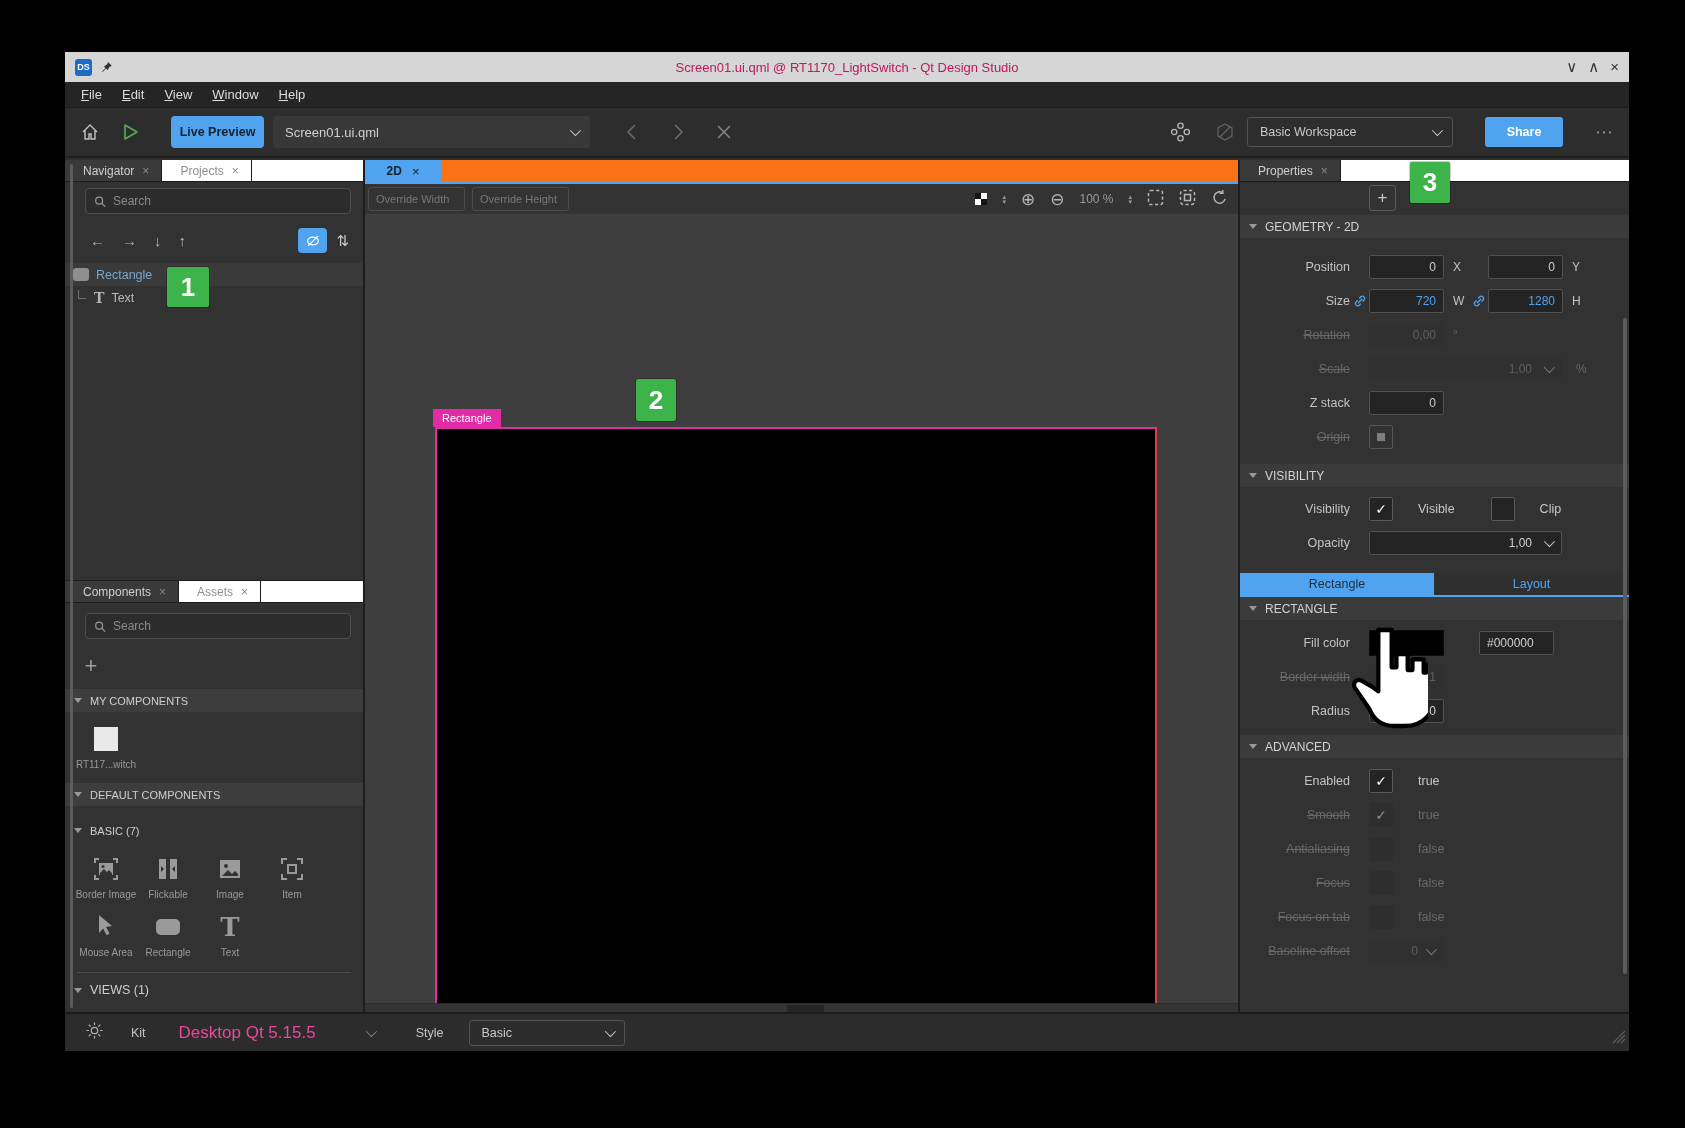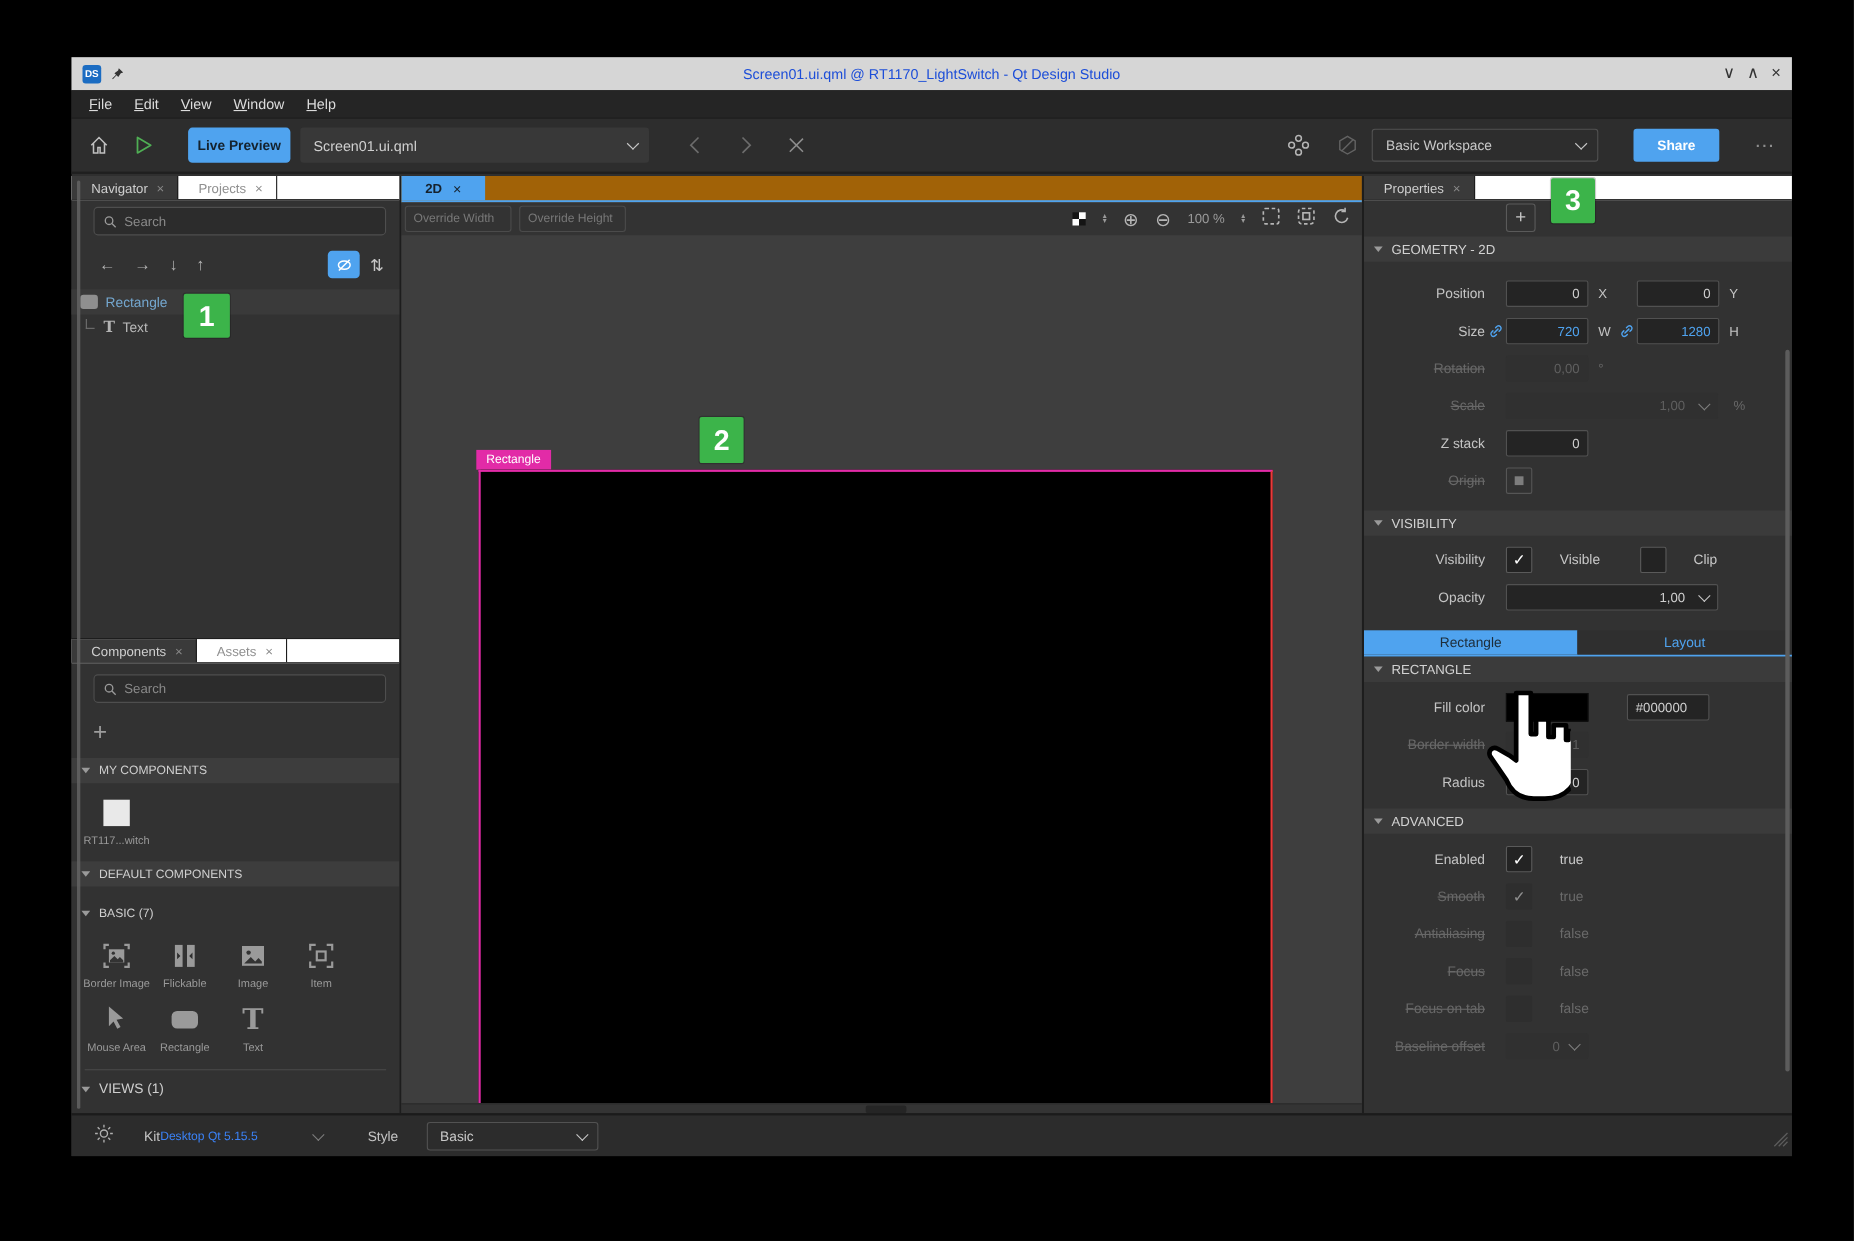--- a/index.html
+++ b/index.html
@@ -4,21 +4,21 @@
 <style>
   * { margin:0; padding:0; box-sizing:border-box; }
   body { background:#000; font-family:"Liberation Sans", sans-serif; -webkit-font-smoothing:antialiased; }
   .stage { position:relative; width:1685px; height:1128px; background:#000; overflow:hidden; }
   .window { position:absolute; left:65px; top:52px; width:1564px; height:999px; background:#2f2f2f; }
 
   
   .titlebar { position:absolute; left:0; top:0; right:0; height:30px; background:#d6d6d6; display:flex; align-items:center; padding:0 10px; }
   .ds-logo { width:17px; height:17px; background:#1b6cc2; border-radius:3px; color:#fff; font-size:9px; font-weight:bold; display:flex; align-items:center; justify-content:center; }
   .pin { margin-left:9px; display:flex; }
-  .tb-title { position:absolute; left:0; right:0; text-align:center; color:#1d4ed8; font-size:13px; pointer-events:none; }
+  .tb-title { position:absolute; left:0; right:0; text-align:center; color:#be185d; font-size:13px; pointer-events:none; }
   .winctl { margin-left:auto; display:flex; gap:11px; color:#333; font-size:15px; z-index:2; }
   .winctl span { cursor:default; line-height:30px; }
 
   
   .menubar { position:absolute; left:0; top:30px; right:0; height:26px; background:#252525; display:flex; align-items:center; padding-left:6px; border-bottom:1px solid #1d1d1d; }
   .menu-item { display:inline-block; color:#dcdcdc; font-size:13px; padding:0 10px; line-height:26px; }
   .menu-item::first-letter { text-decoration:underline; }
 
   
   .toolbar { position:absolute; left:0; top:56px; right:0; height:50px; background:#2d2d2d; border-bottom:2px solid #1f1f1f; }
@@ -74,21 +74,21 @@
   .comp-grid { display:grid; grid-template-columns:repeat(4,62px); padding:12px 0 0 10px; row-gap:12px; }
   .comp-cell { display:flex; flex-direction:column; align-items:center; }
   .comp-cell .ico { height:30px; display:flex; align-items:center; justify-content:center; }
   .comp-cell .lbl { margin-top:5px; font-size:10px; color:#9a9a9a; white-space:nowrap; }
   .mycomp-thumb { width:24px; height:24px; background:#e9e9e9; }
   .comp-T { font-family:"DejaVu Serif", serif; font-weight:bold; font-size:26px; color:#9a9a9a; line-height:26px; }
   .divider { border-top:1px solid #4a4a4a; margin:14px 12px 0 12px; }
   .views-head { margin-top:6px; height:22px; display:flex; align-items:center; gap:8px; padding-left:9px; color:#cfcfcf; font-size:12.5px; }
 
   
-  .canvas-tabs { height:24px; background:#a16207; border-bottom:2px solid #4fa3ef; display:flex; flex:none; }
+  .canvas-tabs { height:24px; background:#f97316; border-bottom:2px solid #4fa3ef; display:flex; flex:none; }
   .ctab { width:76px; background:#4fa3ef; color:#16222d; font-size:12px; font-weight:bold; display:flex; align-items:center; justify-content:center; gap:10px; }
   .ctab .x { font-weight:normal; font-size:13px; }
   .canvas-toolbar { height:30px; display:flex; align-items:center; background:#333333; padding:0 10px 0 3px; gap:7px; flex:none; }
   .override { width:97px; height:24px; border:1px solid #4b4b4b; border-radius:3px; background:transparent; color:#bdbdbd; padding:0 7px; font-size:11px; font-family:"Liberation Sans",sans-serif; outline:none; }
   .override::placeholder { color:#787878; }
   .c-right { margin-left:auto; display:flex; align-items:center; gap:15px; color:#adadad; }
   .checker { width:12px; height:12px; background:conic-gradient(#fff 0 25%, #141414 25% 50%, #fff 50% 75%, #141414 75%); }
   .spin { display:flex; flex-direction:column; font-size:7px; line-height:5px; color:#9a9a9a; }
   .zoomtxt { font-size:12px; color:#9a9a9a; }
   .circ-glyph { font-size:17px; color:#b5b5b5; }
@@ -123,21 +123,21 @@
   .phead { height:23px; background:#3b3b3b; display:flex; align-items:center; gap:8px; padding-left:9px; color:#d2d2d2; font-size:12px; }
   .plus-box { margin:3px 0 0 129px; width:27px; height:26px; border:1px solid #5a5a5a; border-radius:3px; color:#c6c6c6; font-size:17px; display:flex; align-items:center; justify-content:center; }
   .type-tabs { display:flex; height:24px; border-bottom:2px solid #4fa3ef; margin-top:13px; }
   .ttab-rect { width:194px; background:#4fa3ef; color:#1d2d3a; font-size:12.5px; display:flex; align-items:center; justify-content:center; }
   .ttab-layout { flex:1; background:#2f2f2f; color:#4fa3ef; font-size:12.5px; display:flex; align-items:center; justify-content:center; }
   .vscroll { position:absolute; right:2px; top:158px; width:4px; height:656px; background:#5c5c5c; border-radius:2px; z-index:4; }
 
   
   .statusbar { position:absolute; left:0; bottom:0; right:0; height:39px; background:#2c2c2c; border-top:2px solid #1b1b1b; display:flex; align-items:center; padding-left:20px; }
   .sb-kit { margin-left:27px; color:#c4c4c4; font-size:12.5px; }
-  .sb-kitval { color:#3b82f6; font-size:11px; }
+  .sb-kitval { margin-left:33px; color:#ec4899; font-size:17px; }
   .sb-chev { margin-left:50px; }
   .sb-style { margin-left:42px; color:#c4c4c4; font-size:12.5px; }
   .style-box { margin-left:26px; width:156px; height:26px; border:1px solid #525252; border-radius:3px; display:flex; align-items:center; justify-content:space-between; padding:0 11px; color:#c9c9c9; font-size:12.5px; }
   .grip { position:absolute; right:3px; bottom:3px; }
 
   
   .badge { position:absolute; background:#3cb44a; color:#fff; font-size:26px; font-weight:bold; display:flex; align-items:center; justify-content:center; border-radius:2px; box-shadow:0 0 0 1px rgba(0,0,0,.2); z-index:20; }
   #badge1 { left:167px; top:267px; width:42px; height:40px; }
   #badge2 { left:636px; top:379px; width:40px; height:42px; }
   #badge3 { left:1410px; top:162px; width:40px; height:41px; }

